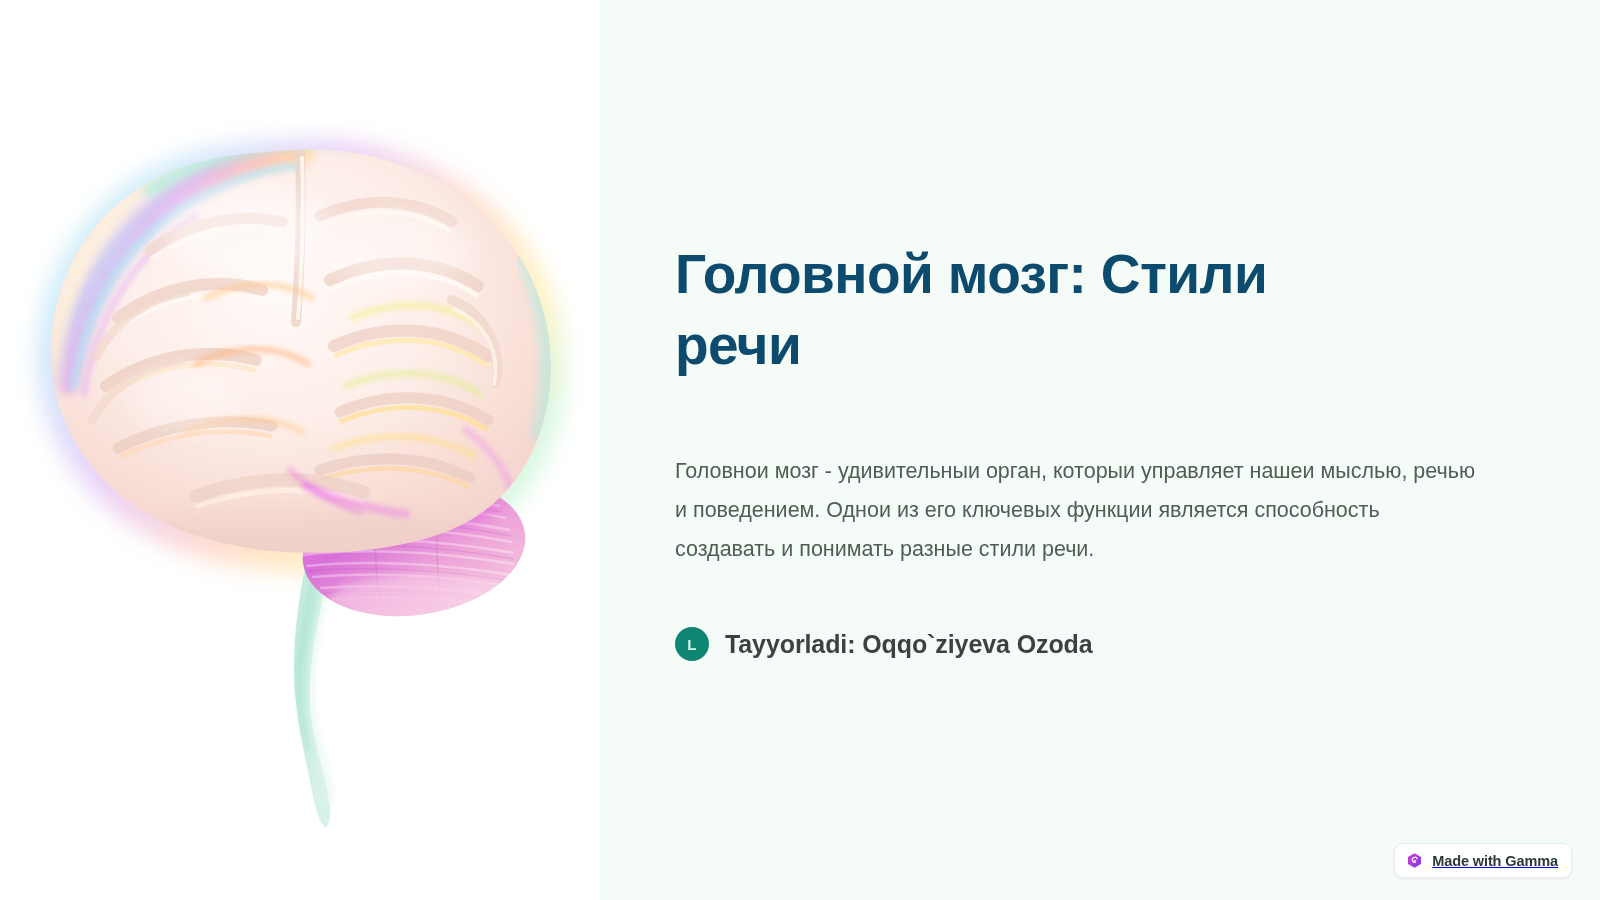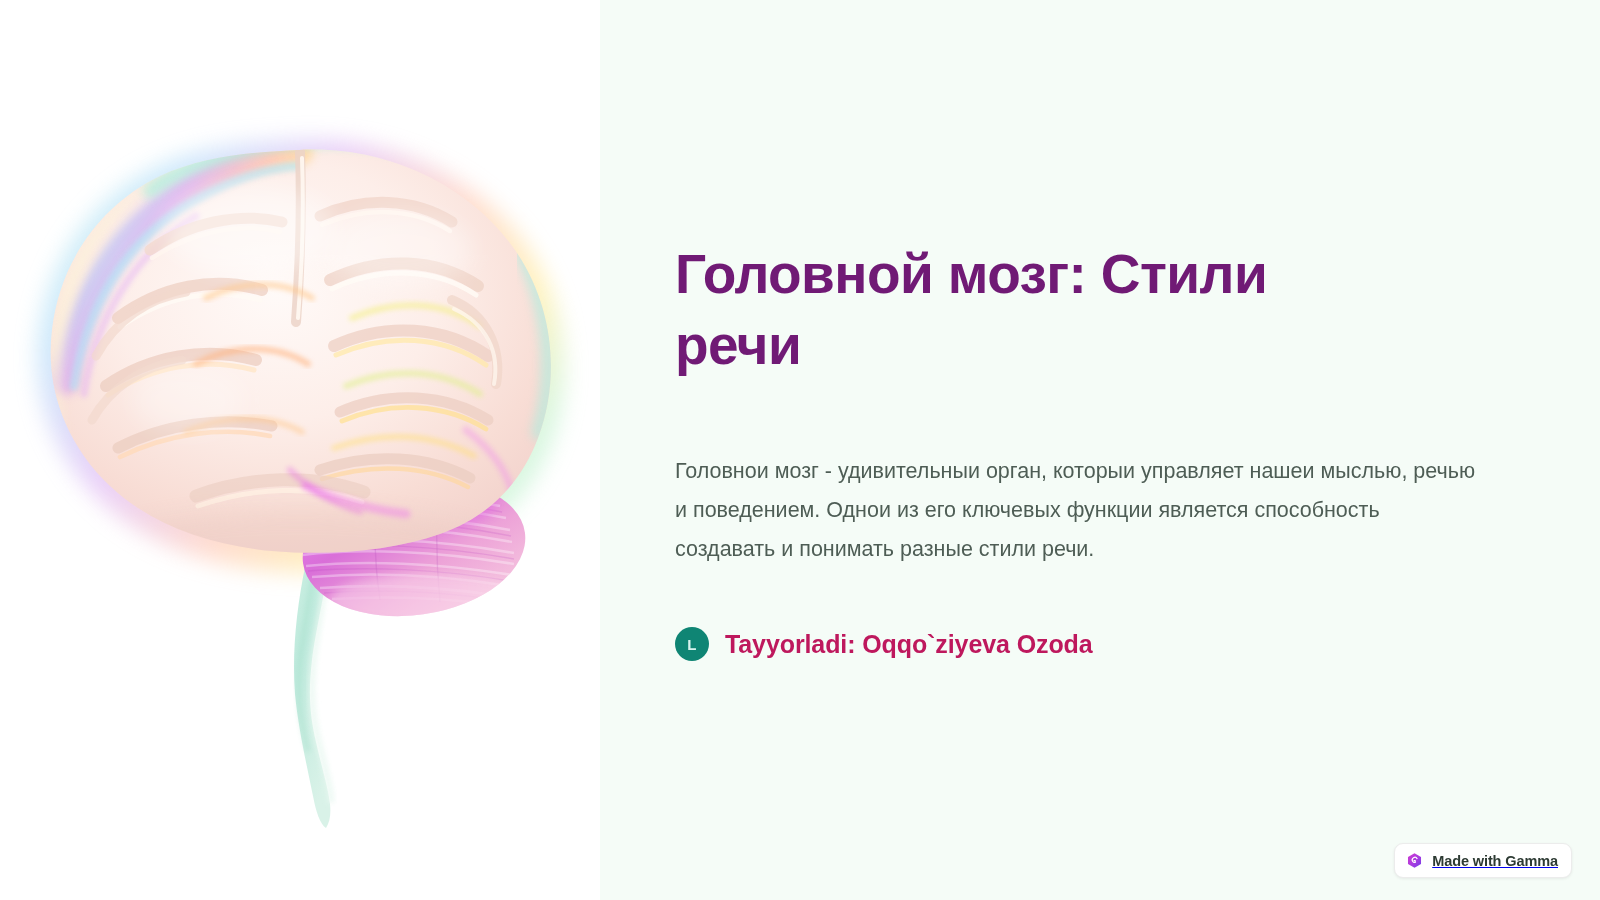--- a/index.html
+++ b/index.html
@@ -48,21 +48,21 @@
     justify-content:center;
   }
 
   .content-inner { width:100%; max-width:830px; }
 
   .slide-title {
     font-size:55px;
     line-height:1.30;
     font-weight:700;
     letter-spacing:-0.6px;
-    color:#701a75;
+    color:#0c4a6e;
     margin-bottom:70px;
     max-width:730px;
   }
 
   .slide-body {
     font-size:21.5px;
     line-height:1.82;
     font-weight:400;
     color:#4e5d55;
     max-width:810px;
@@ -86,21 +86,21 @@
     justify-content:center;
     color:#d8f3ee;
     font-size:15px;
     font-weight:600;
     letter-spacing:0.2px;
   }
 
   .author-name {
     font-size:25px;
     font-weight:700;
-    color:#be185d;
+    color:#404040;
     letter-spacing:-0.1px;
   }
 
   
   .gamma-badge {
     position:absolute;
     right:28px; bottom:22px;
     display:flex;
     align-items:center;
     gap:9px;

